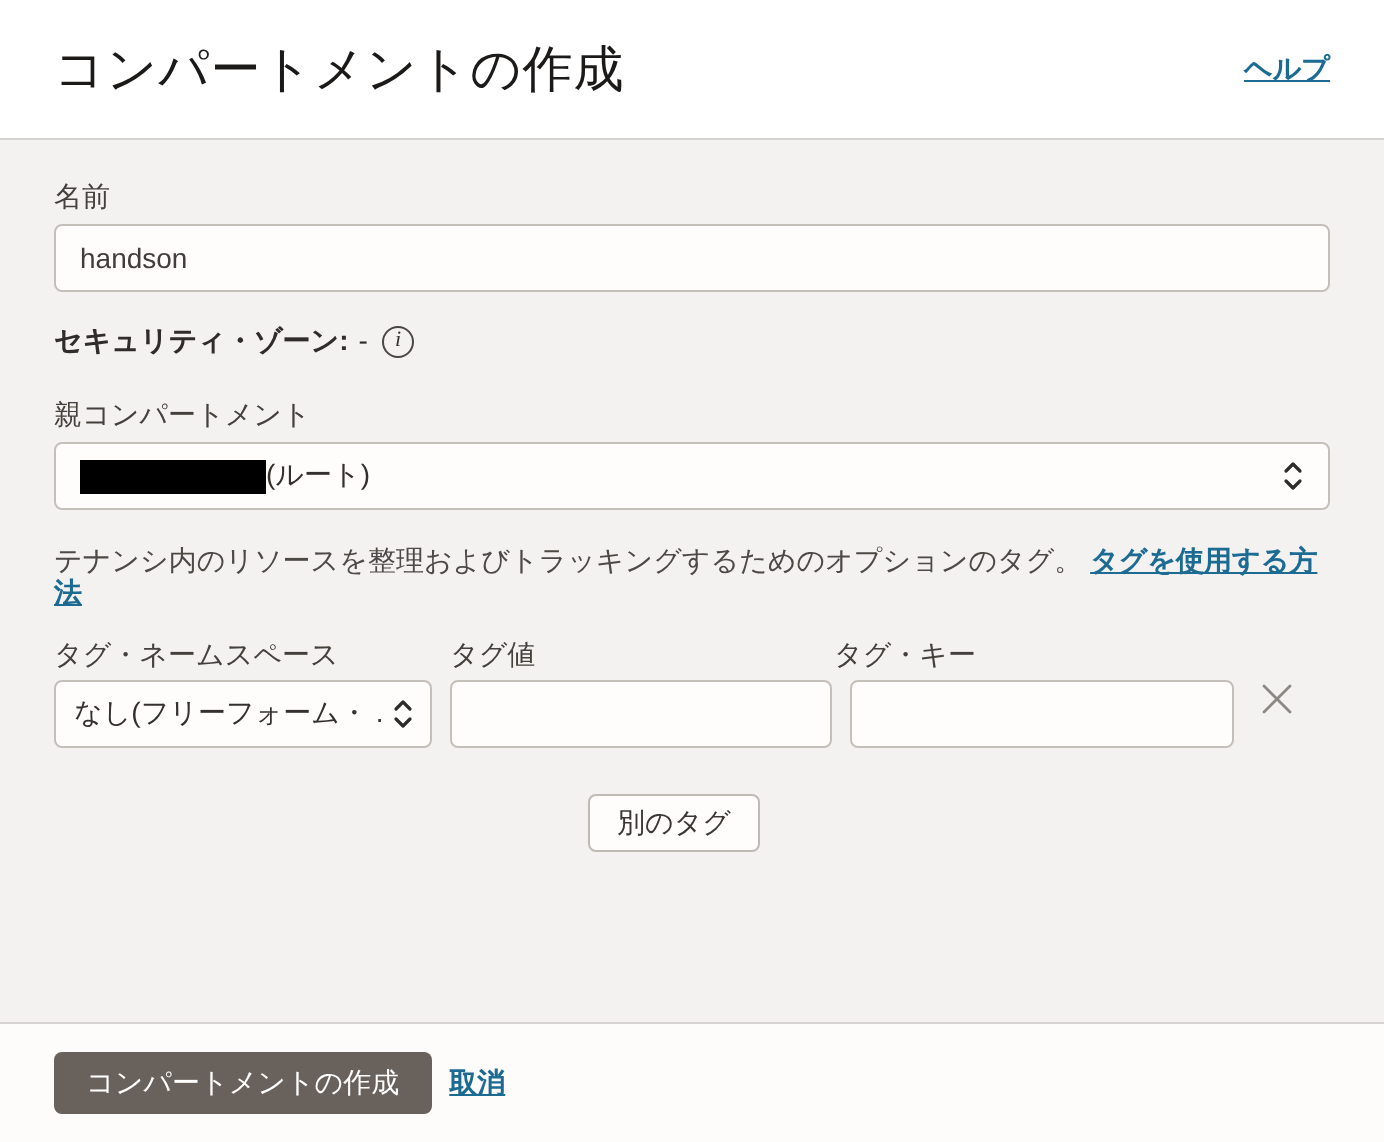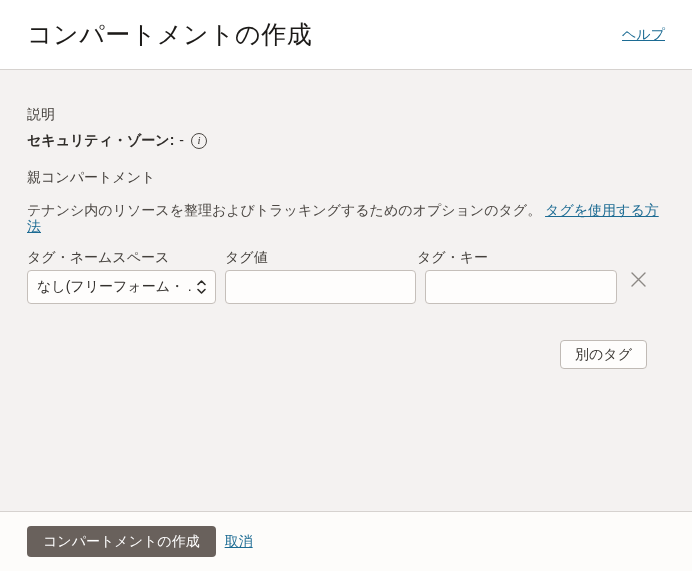--- a/index.html
+++ b/index.html
@@ -32,20 +32,21 @@
   .dialog-title {
     font-size: 25px;
     font-weight: 400;
     color: #1c1a18;
     letter-spacing: 0.5px;
   }
   a.link {
     color: #1c6b93;
     text-decoration: underline;
     cursor: pointer;
+    font-weight: bold;
   }
   
   .dialog-body {
     flex: 1 1 auto;
     background: #f4f2f1;
     padding: 20px 27px 21px 27px;
     border-bottom: 1px solid #d6d2cf;
   }
   .field-label {
     display: block;
@@ -136,23 +137,23 @@
     width: 22px; height: 22px;
     display: inline-flex;
     align-items: center;
     justify-content: center;
     background: none;
     border: none;
     cursor: pointer;
     padding: 0;
   }
   .another-tag-row {
-    margin-top: 36px;
-    display: flex;
-    justify-content: flex-end;
+    margin-top: 23px;
+    display: flex;
+    justify-content: center;
     padding-right: 18px;
   }
   .btn-secondary {
     height: 29px;
     background: #fefdfc;
     border: 1px solid #c0bab5;
     border-radius: 4px;
     padding: 0 14px;
     font-family: inherit;
     font-size: 14px;
@@ -186,33 +187,47 @@
 
 <div class="dialog">
 
   <div class="dialog-header">
     <h1 class="dialog-title">コンパートメントの作成</h1>
     <a class="link" href="#">ヘルプ</a>
   </div>
 
   <div class="dialog-body">
 
+    <div class="field-group">
+      <label class="field-label">名前</label>
+      <input class="text-input" type="text" value="handson" style="">
+    </div>
 
     <div class="field-group group-description">
-      <label class="field-label">説明</label>
     </div>
 
     <div class="security-row">
       <span class="security-label">セキュリティ・ゾーン:</span>
       <span class="security-value">-</span>
       <span class="info-icon">i</span>
     </div>
 
     <div class="field-group group-parent">
       <label class="field-label">親コンパートメント</label>
+      <div class="select-box parent-select">
+        <span class="redaction"></span>
+        <span class="select-text">(ルート)</span>
+        <span class="spacer"></span>
+        <span class="chevron-updown">
+          <svg width="11" height="18" viewBox="0 0 11 18">
+            <path d="M2 6.5 L5.5 3 L9 6.5" fill="none" stroke="#2e2c29" stroke-width="1.6" stroke-linecap="round" stroke-linejoin="round"></path>
+            <path d="M2 11.5 L5.5 15 L9 11.5" fill="none" stroke="#2e2c29" stroke-width="1.6" stroke-linecap="round" stroke-linejoin="round"></path>
+          </svg>
+        </span>
+      </div>
     </div>
 
     <div class="tags-intro">
       <span>テナンシ内のリソースを整理およびトラッキングするためのオプションのタグ。</span>
       <a class="link" href="#">タグを使用する方法</a>
     </div>
 
     <div class="tag-labels-row">
       <span class="field-label col-namespace">タグ・ネームスペース</span>
       <span class="field-label col-value">タグ値</span>

